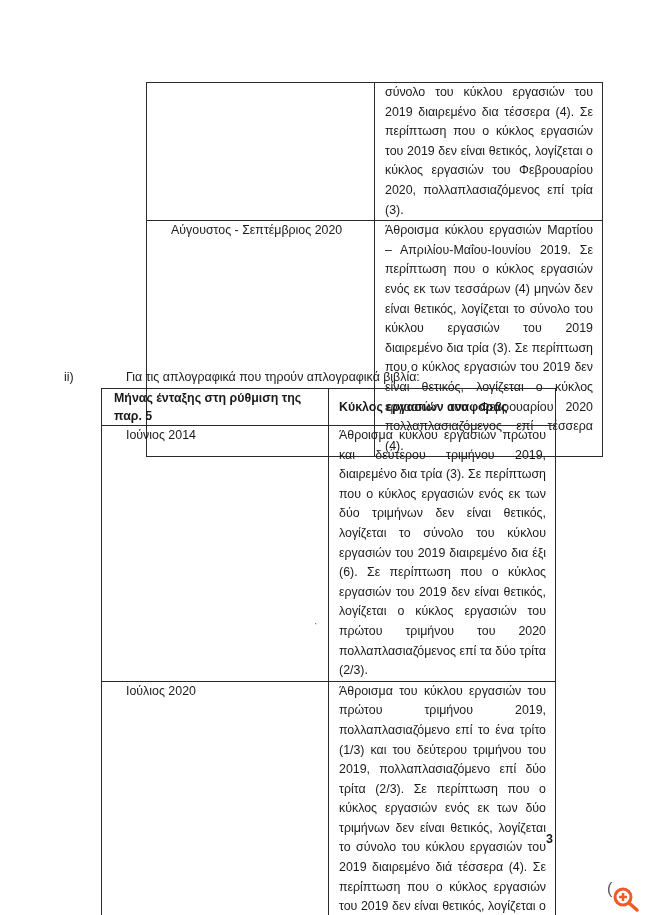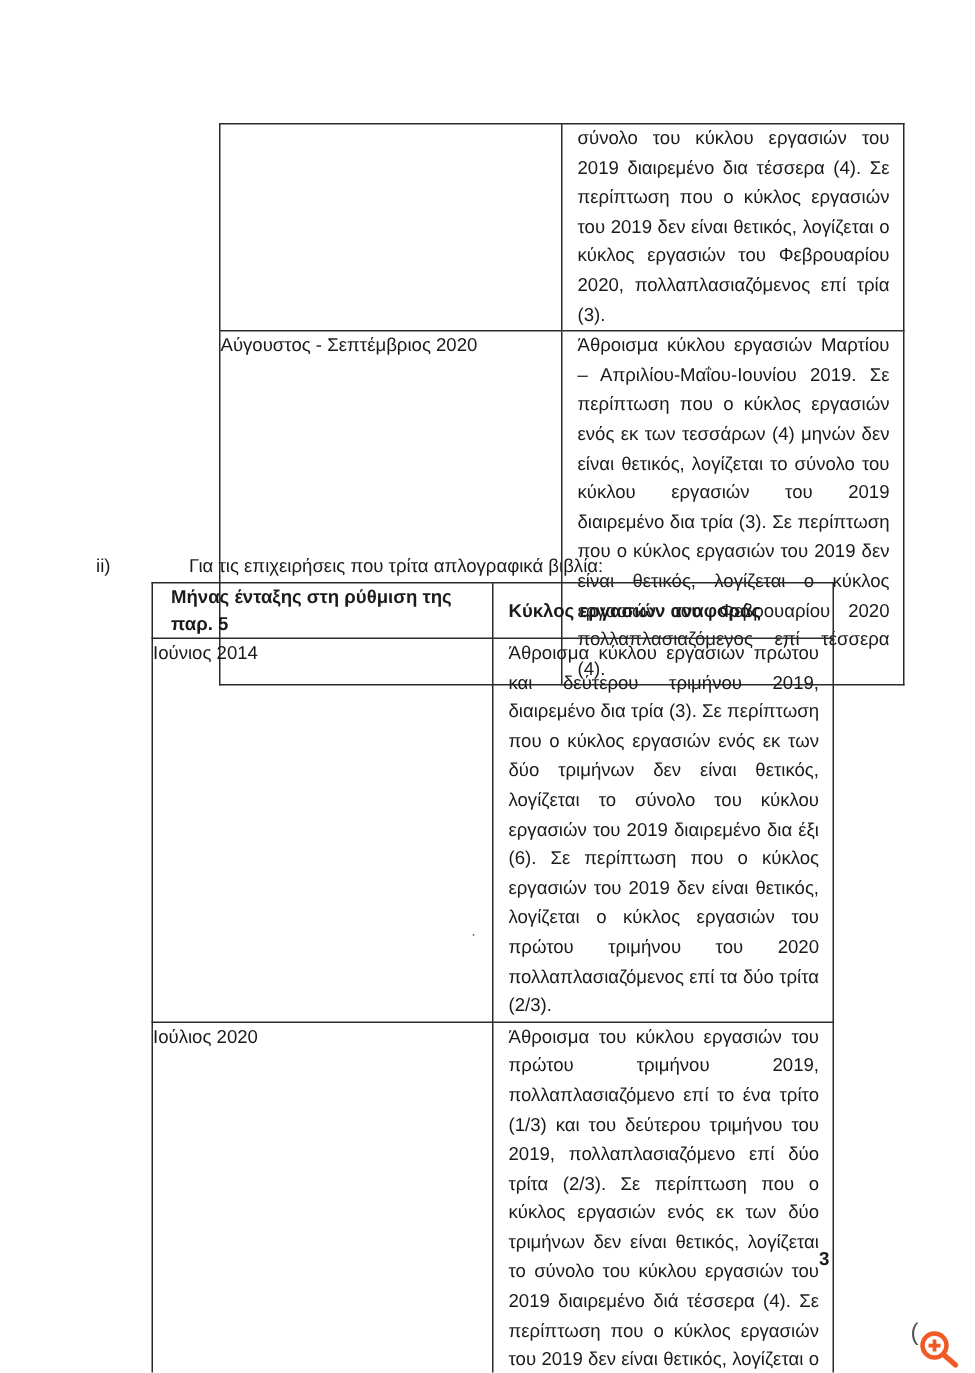--- a/index.html
+++ b/index.html
@@ -5,21 +5,21 @@
   html, body { margin: 0; padding: 0; }
   body {
     width: 650px; height: 915px; background: #ffffff; position: relative; overflow: hidden;
     font-family: "Liberation Sans", "DejaVu Sans", sans-serif; color: #1a1a1a;
   }
   .tbl { position: absolute; border-collapse: collapse; table-layout: fixed; }
   .tbl td {
     border: 1.3px solid #2a2a2a; vertical-align: top; font-size: 12.4px; line-height: 19.6px;
     padding: 0 7px 0 7px;
   }
-  .tbl td.left { padding-left: 0; }
+  .tbl td.left { padding-left: 24px; }
   .tbl td.right { text-align: justify; padding-left: 10px; padding-right: 9px; }
   .tbl td.right .cell-text { display: block; }
   .tbl th {
     border: 1.3px solid #2a2a2a; text-align: left; font-weight: bold; font-size: 12.4px;
     line-height: 18px; padding: 0 8px 0 12px;
   }
   #t1 { left: 100px; top: 82px; width: 457px; margin-left: 46px; }
   #t1 col.c1 { width: 228px; }
   #t2 { left: 101px; top: 388px; width: 455px; }
   #t2 col.c1 { width: 227px; }
@@ -48,21 +48,21 @@
     <tr style="height:174px;">
       <td class="left">Αύγουστος - Σεπτέμβριος 2020</td>
       <td class="right">
           <span class="cell-text">Άθροισμα κύκλου εργασιών Μαρτίου – Απριλίου-Μαΐου-Ιουνίου 2019. Σε περίπτωση που ο κύκλος εργασιών ενός εκ των τεσσάρων (4) μηνών δεν είναι θετικός, λογίζεται το σύνολο του κύκλου εργασιών του 2019 διαιρεμένο δια τρία (3). Σε περίπτωση που ο κύκλος εργασιών του 2019 δεν είναι θετικός, λογίζεται ο κύκλος εργασιών του Φεβρουαρίου 2020 πολλαπλασιαζόμενος επί τέσσερα (4).</span>
         </td>
     </tr>
   </tbody>
 </table>
 
 <div class="list-marker">ii)</div>
-<div class="list-intro">Για τις επιχειρήσεις που τρίτα απλογραφικά βιβλία:</div>
+<div class="list-intro">Για τις απλογραφικά που τηρούν απλογραφικά βιβλία:</div>
 
 <table id="t2" class="tbl">
   <colgroup>
       <col class="c1">
       <col>
     </colgroup>
   <thead>
     <tr>
       <th>Μήνας ένταξης στη ρύθμιση της παρ. 5</th>
       <th style="padding-left:10px;">Κύκλος εργασιών αναφοράς</th>

